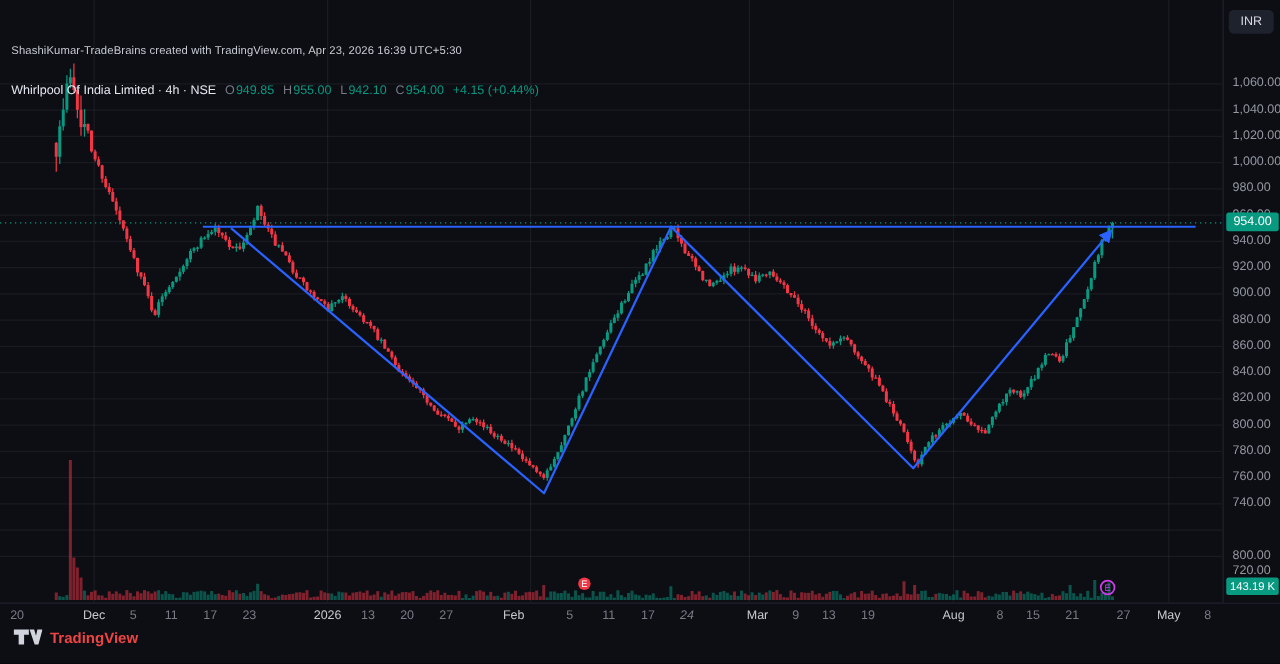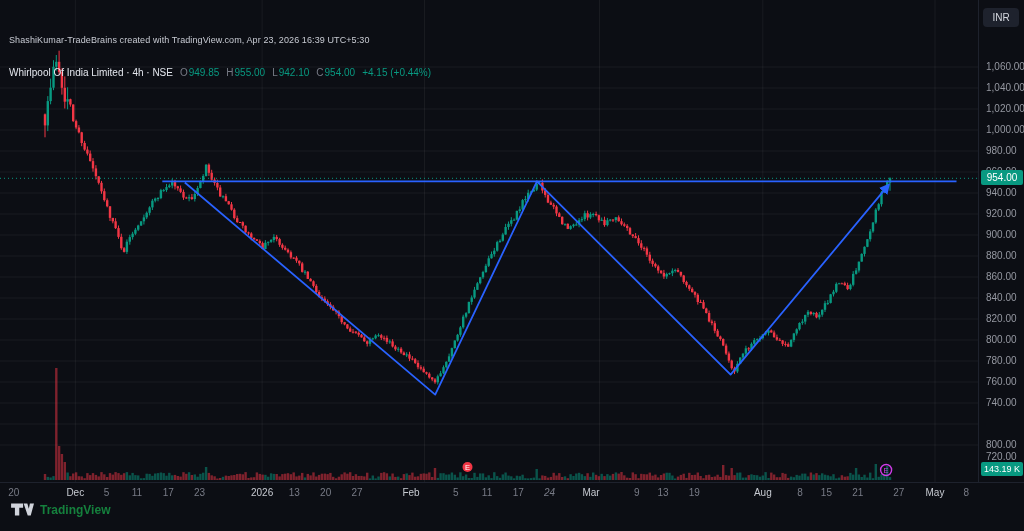--- a/index.html
+++ b/index.html
@@ -41,21 +41,21 @@
     position:absolute;left:0;top:482px;width:1024px;height:20px;
     border-top:1px solid #1e222d;box-sizing:border-box;background:#0c0e14;
   }
   .ttick{position:absolute;top:4px;font-size:10px;color:#787b86;transform:translateX(-50%);white-space:nowrap;}
   .ttick.major{color:#c6c9d0;}
   
   .logo{
     position:absolute;left:10px;top:502px;display:flex;align-items:center;gap:6px;
     color:#d1d4dc;text-decoration:none;cursor:pointer;
   }
-  .logo-text{font-size:12px;font-weight:bold;color:#15803d;}
+  .logo-text{font-size:12px;font-weight:bold;color:#ef4444;}
 </style>
 </head>
 <body>
 
 <div class="app">
 
   <div class="plot">
     <svg width="978" height="482" viewBox="0 0 978 482">
         <defs>
           <marker id="arr" viewBox="0 0 10 10" refX="7" refY="5" markerWidth="6" markerHeight="6" orient="auto">
@@ -1038,21 +1038,21 @@
       <div class="ttick" style="left: 199.512px;">23</div>
       <div class="ttick major" style="left: 262.104px;">2026</div>
       <div class="ttick" style="left: 294.378px;">13</div>
       <div class="ttick" style="left: 325.674px;">20</div>
       <div class="ttick" style="left: 356.97px;">27</div>
       <div class="ttick major" style="left: 411px;">Feb</div>
       <div class="ttick" style="left: 455.748px;">5</div>
       <div class="ttick" style="left: 487.044px;">11</div>
       <div class="ttick" style="left: 518.34px;">17</div>
       <div class="ttick" style="left: 549.636px; font-style: italic;">24</div>
-      <div class="ttick major" style="left: 567px; padding-left: 48px;">Mar</div>
+      <div class="ttick major" style="left: 582px; padding-left: 48px;">Mar</div>
       <div class="ttick" style="left: 636.678px;">9</div>
       <div class="ttick" style="left: 663.084px;">13</div>
       <div class="ttick" style="left: 694.38px;">19</div>
       <div class="ttick major" style="left: 762.84px;">Aug</div>
       <div class="ttick" style="left: 800.004px;">8</div>
       <div class="ttick" style="left: 826.41px;">15</div>
       <div class="ttick" style="left: 857.706px;">21</div>
       <div class="ttick" style="left: 898.782px;">27</div>
       <div class="ttick major" style="left: 934.968px;">May</div>
       <div class="ttick" style="left: 966.264px;">8</div>

